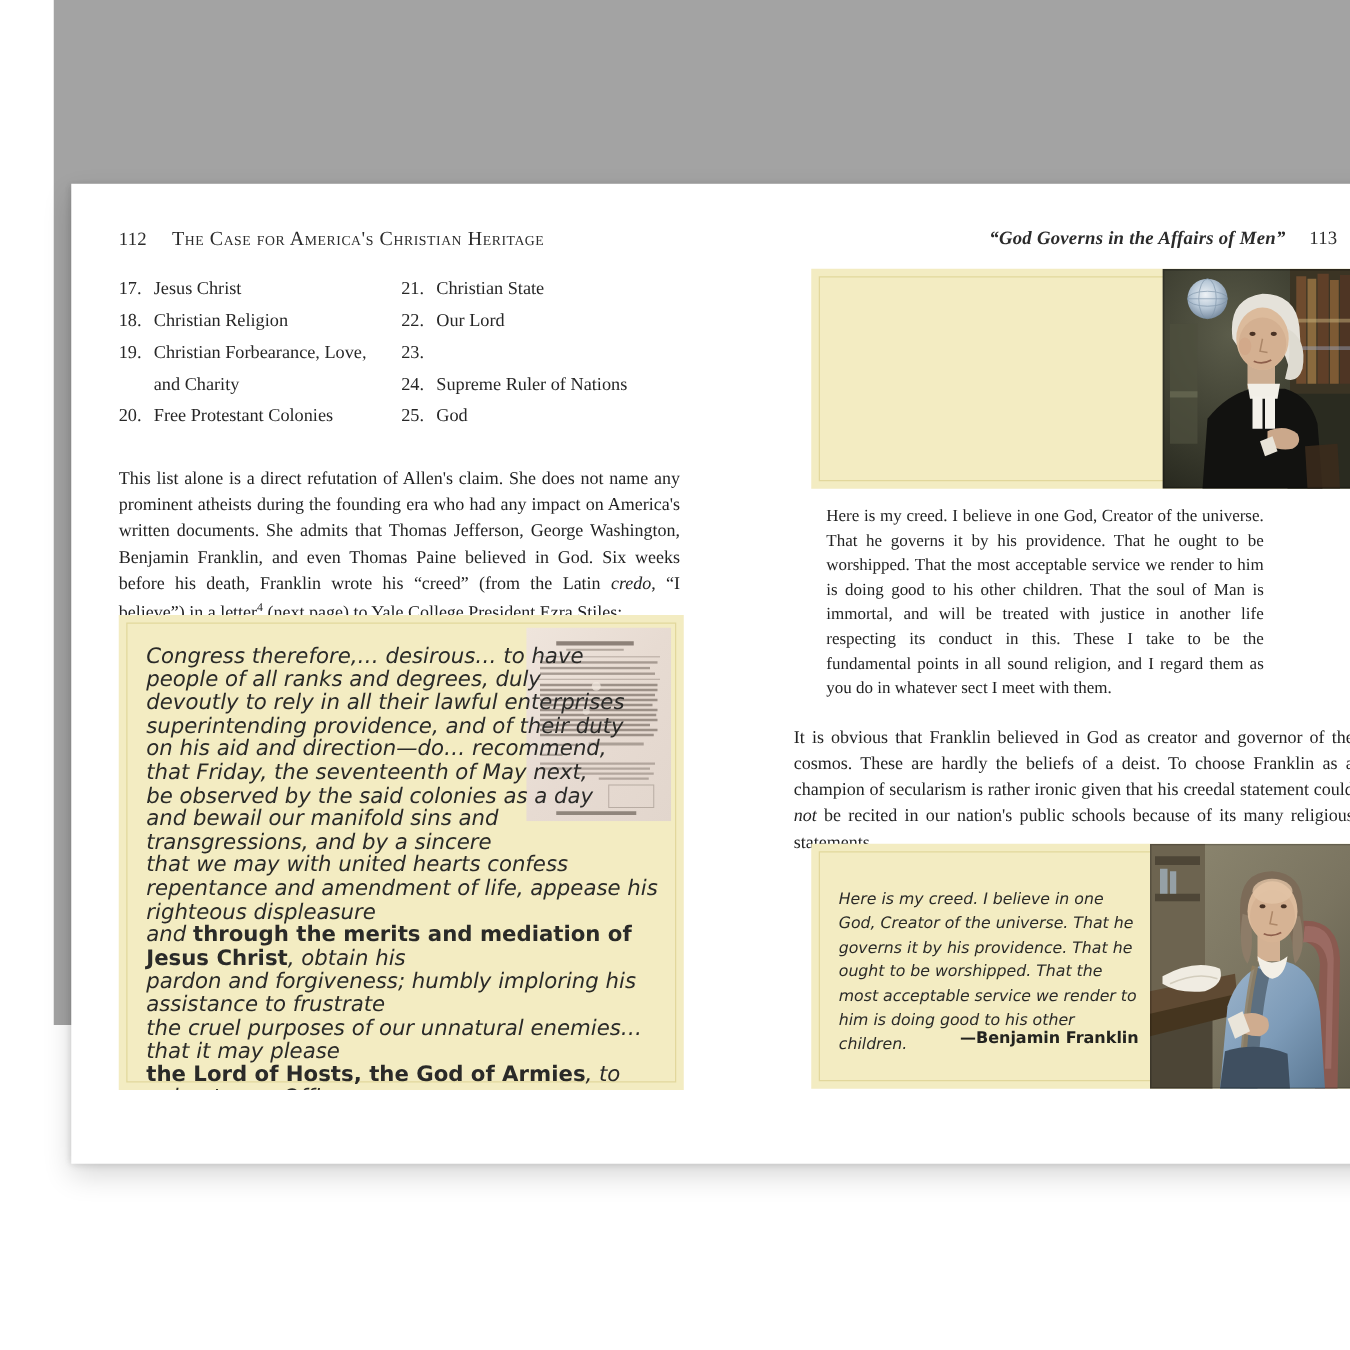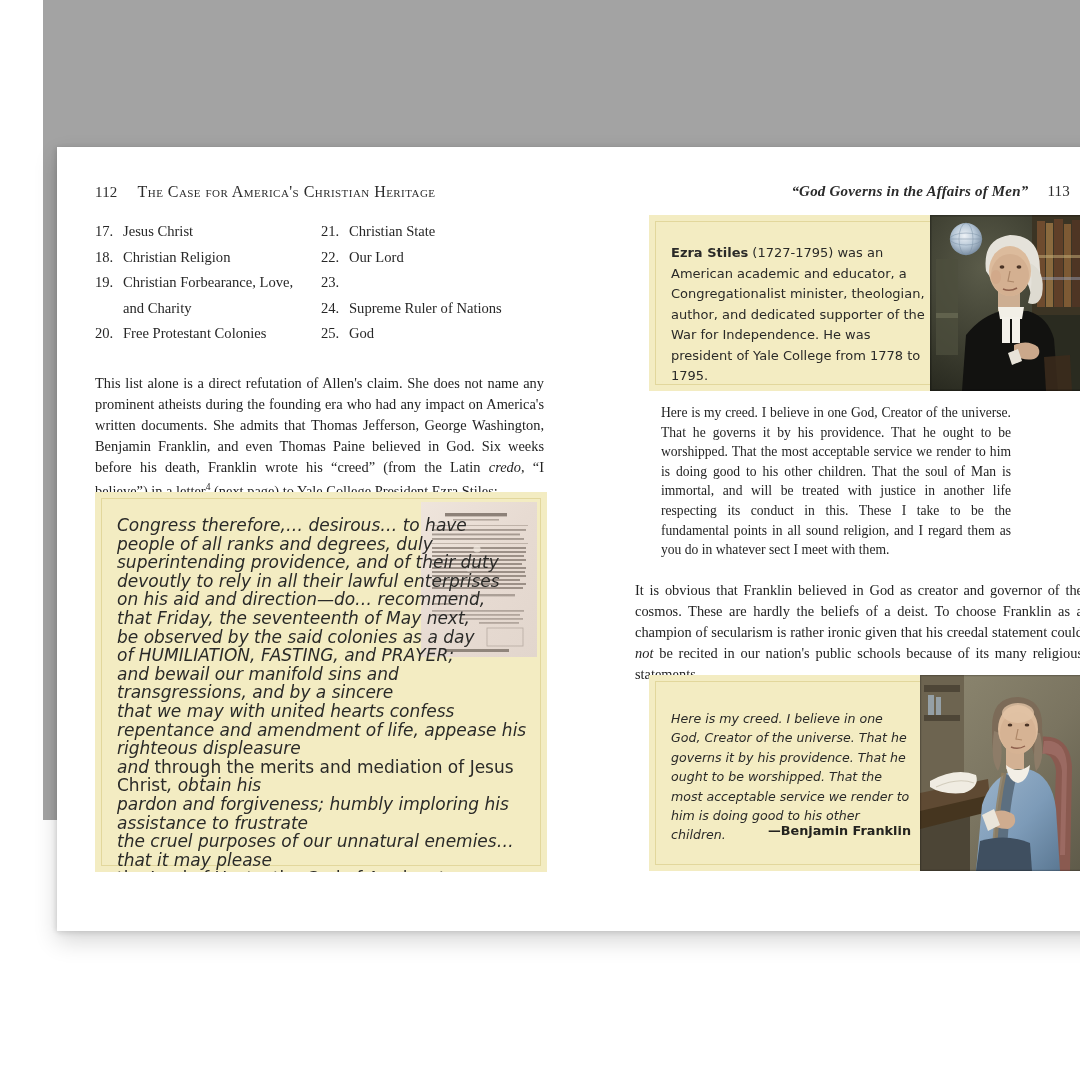--- a/index.html
+++ b/index.html
@@ -169,21 +169,21 @@
   #congress-text {
     left: 22px;
     top: 24px;
     width: 410px;
     font-size: 17px;
     line-height: 18.6px;
     font-style: italic;
   }
   #congress-text b {
     font-style: normal;
-    font-weight: normal;
+    font-weight: bold;
   }
   #congress-doc {
     position: absolute;
     left: 326px;
     top: 10px;
     width: 116px;
     height: 155px;
   }
 
   
@@ -365,26 +365,25 @@
 
             <rect x="66" y="126" width="36" height="18" fill="none" stroke="#9b8f86" stroke-width="0.8" opacity="0.6"></rect>
 
             <rect x="24" y="147" width="64" height="3" fill="#7b7066" opacity="0.8"></rect>
           </svg>
         </div>
 
         <div class="tint-text" id="congress-text">
           <div>Congress therefore,… desirous… to have</div>
           <div>people of all ranks and degrees, duly</div>
+          <div>devoutly to rely in all their lawful enterprises</div>
           <div>superintending providence, and of their duty</div>
-          <div>devoutly to rely in all their lawful enterprises</div>
           <div>on his aid and direction—do… recommend,</div>
           <div>that Friday, the seventeenth of May next,</div>
           <div>be observed by the said colonies as a day</div>
-          <div>of HUMILIATION, FASTING, and PRAYER;</div>
           <div>and bewail our manifold sins and transgressions, and by a sincere</div>
           <div>that we may with united hearts confess</div>
           <div>repentance and amendment of life, appease his righteous displeasure</div>
           <div><span>and </span><b>through the merits and mediation of Jesus Christ</b><span>, obtain his</span></div>
           <div>pardon and forgiveness; humbly imploring his assistance to frustrate</div>
           <div>the cruel purposes of our unnatural enemies… that it may please</div>
           <div><b>the Lord of Hosts, the God of Armies</b><span>, to animate our Officers</span></div>
           <div>and Soldiers with invincible fortitude… By Order of Congress, John</div>
 
         </div>
@@ -393,21 +392,20 @@
 
     <div class="page" id="page-right">
 
       <div class="runhead runhead-right">
         <span class="runhead-title-right">“God Governs in the Affairs of Men”</span><span class="folio">113</span>
       </div>
 
       <div class="tintbox" id="box-stiles">
         <div class="tint-inner-rule"></div>
 
-        <div class="tint-text" id="stiles-text"><b>Ezra Stiles</b><span> (1727-1795) was an American academic and educator, a Congregationalist minister, theologian, author, and dedicated supporter of the War for Independence. He was president of Yale College from 1778 to 1795.</span></div>
 
         <div id="stiles-portrait">
           <svg width="155" height="176" viewBox="0 0 155 176">
             <defs>
               <radialGradient id="stilesbg" cx="0.35" cy="0.3" r="0.85">
                 <stop offset="0%" stop-color="#5b5c4a"></stop>
                 <stop offset="60%" stop-color="#3a3b2e"></stop>
                 <stop offset="100%" stop-color="#23241b"></stop>
               </radialGradient>
               <radialGradient id="globe" cx="0.45" cy="0.4" r="0.6">

